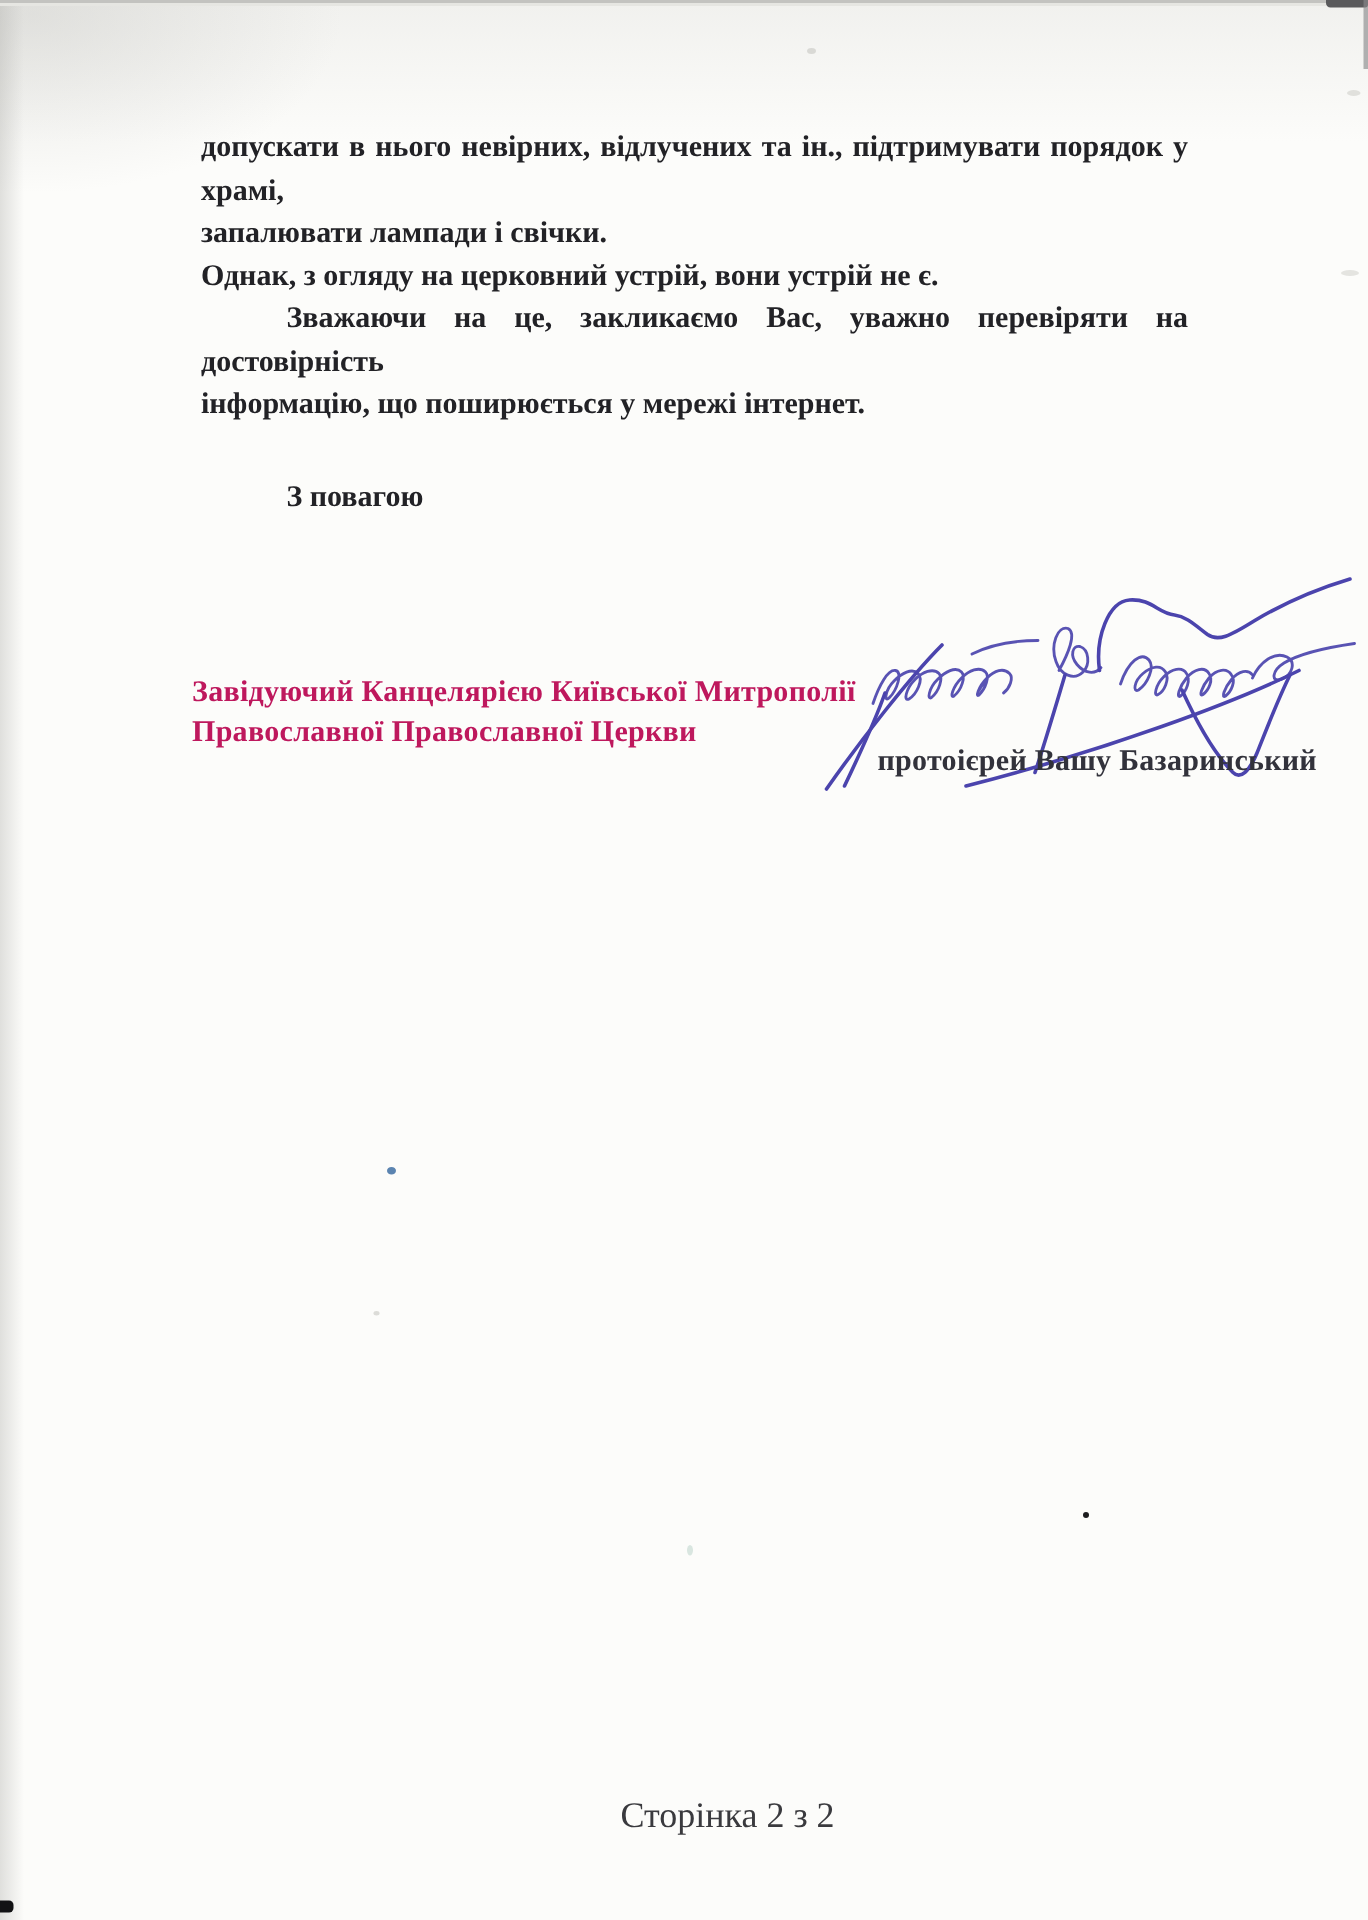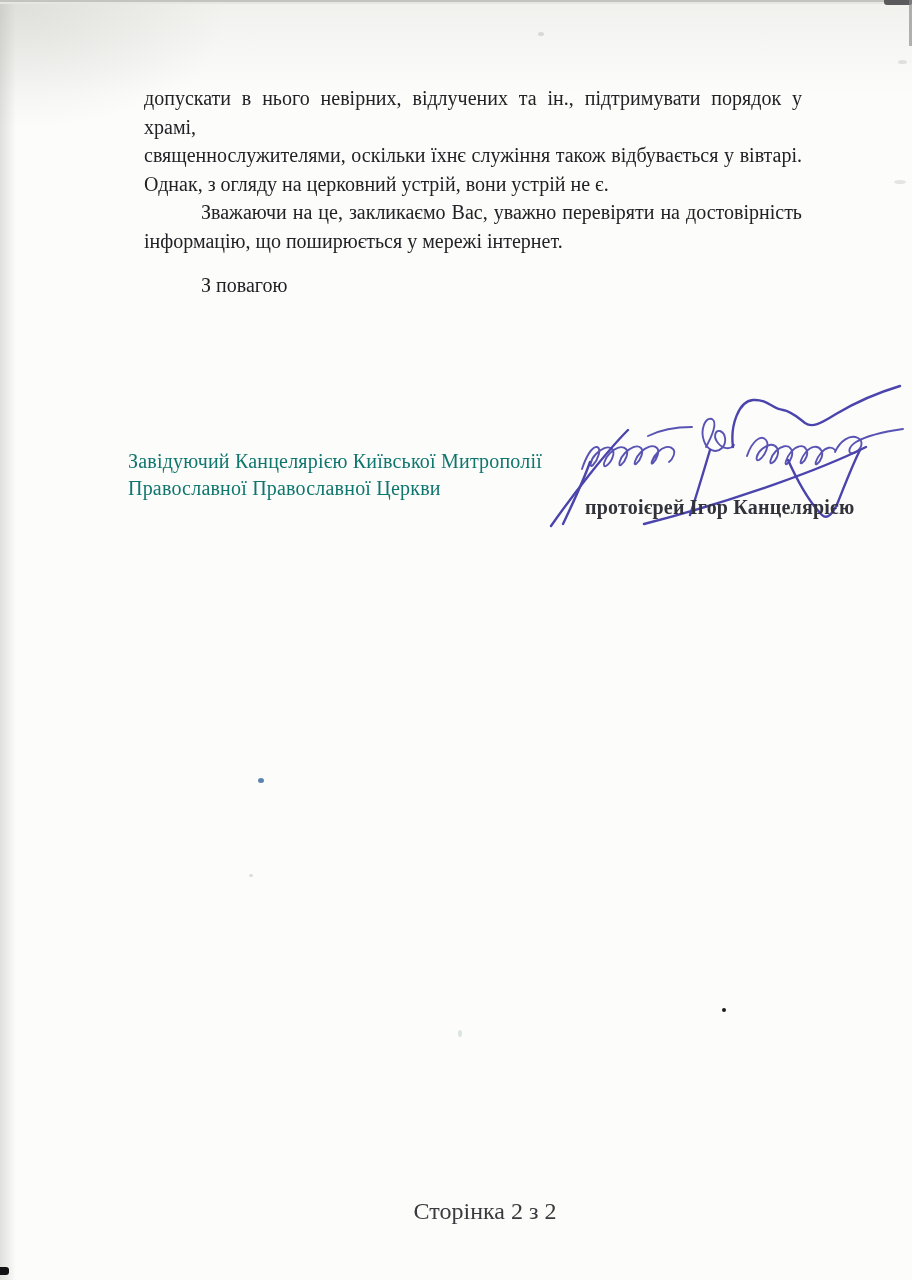--- a/index.html
+++ b/index.html
@@ -21,33 +21,33 @@
   .left-shade{position:absolute;left:0;top:0;width:16px;height:1280px;
     background:linear-gradient(to right,rgba(176,176,172,.38),rgba(176,176,172,0));}
   .top-shade{position:absolute;left:0;top:0;width:912px;height:95px;
     background:linear-gradient(to bottom,rgba(200,200,195,.22),rgba(200,200,195,0));}
   .tl-smudge{position:absolute;left:-30px;top:-20px;width:260px;height:150px;
     background:radial-gradient(ellipse at 20% 20%,rgba(190,190,186,.35),rgba(190,190,186,0) 70%);}
   .speck{position:absolute;border-radius:50%;}
 
   
   .body-text{
-    position:absolute;left:144px;top:84px;width:658px;
-    font-size:20px;line-height:28.5px;color:#222226;
+    position:absolute;left:134px;top:84px;width:658px;
+    font-size:20px;line-height:28.5px;color:#222226;font-weight:bold;
   }
   .jline{text-align:justify;text-align-last:justify;}
   .lline{text-align:left;}
   .indent{text-indent:57px;}
-  .closing{margin-top:16px;text-indent:57px;}
+  .closing{margin-top:33px;text-indent:57px;}
 
   
   .official{
     position:absolute;left:128px;top:448px;
-    font-weight:normal;font-size:20px;line-height:27px;
-    color:#0f766e;letter-spacing:.2px;
+    font-weight:bold;font-size:20px;line-height:27px;
+    color:#be185d;letter-spacing:.2px;
   }
   .printed-name{
     position:absolute;left:585px;top:496px;
     font-weight:bold;font-size:20px;color:#32323b;letter-spacing:.2px;
   }
   .signature-svg{position:absolute;left:540px;top:378px;width:372px;height:156px;}
   .signature-svg g{fill:none;stroke:#4b44ad;stroke-width:2.4;stroke-linecap:round;stroke-linejoin:round;}
   .signature-svg .thin{stroke-width:1.9;opacity:.92;}
 
   
@@ -73,21 +73,21 @@
   <div class="speck" style="left:258px;top:778px;width:6px;height:5px;background:#5b84b0;"></div>
   <div class="speck" style="left:722px;top:1008px;width:4px;height:4px;background:#1c1c1e;"></div>
   <div class="speck" style="left:458px;top:1030px;width:4px;height:7px;background:#d9e6e0;"></div>
   <div class="speck" style="left:249px;top:874px;width:4px;height:3px;background:#dcdcd8;"></div>
   <div class="speck" style="left:538px;top:32px;width:6px;height:4px;background:#d9d9d5;"></div>
   <div class="speck" style="left:898px;top:60px;width:9px;height:4px;background:#e0e0dc;"></div>
   <div class="speck" style="left:894px;top:180px;width:12px;height:4px;background:#e4e4e0;"></div>
 
   <div class="body-text">
     <div class="jline">допускати в нього невірних, відлучених та ін., підтримувати порядок у храмі,</div>
-    <div class="jline">священнослужителями, оскільки їхнє служіння також відбувається у вівтарі.</div>
+    <div class="lline">запалювати лампади і свічки.</div>
     <div class="lline">Однак, з огляду на церковний устрій, вони устрій не є.</div>
     <div class="jline indent">Зважаючи на це, закликаємо Вас, уважно перевіряти на достовірність</div>
     <div class="lline">інформацію, що поширюється у мережі інтернет.</div>
     <div class="lline closing">З повагою</div>
   </div>
 
   <div class="official">
     <div>Завідуючий Канцелярією Київської Митрополії</div>
     <div>Православної Православної Церкви</div>
   </div>
@@ -107,17 +107,17 @@
       <path d="M 733 447 C 730 425 739 401 753 400 C 768 399 772 409 783 410 C 791 411 797 417 805 423 C 812 428 820 424 836 414 C 856 402 880 392 900 386"></path>
 
       <path class="thin" d="M 747 456 C 752 441 761 434 766 440 C 770 445 765 456 759 460 C 755 462 756 454 762 449 C 768 444 774 443 777 448 C 780 453 776 461 772 463 C 769 465 770 457 776 451 C 781 446 788 444 791 449 C 794 453 791 461 787 464 C 784 466 786 458 791 452 C 796 446 803 444 806 449 C 809 453 806 460 802 463 C 799 465 801 458 806 452 C 811 446 818 445 821 450 C 824 454 821 461 817 464 C 814 466 816 459 821 453 C 826 447 832 446 835 450"></path>
       <path class="thin" d="M 835 452 C 840 441 850 434 858 438 C 864 441 862 450 854 453 C 847 455 848 447 856 442 C 866 436 882 432 903 429"></path>
 
       <path d="M 866 447 C 824 468 738 500 644 524"></path>
       <path d="M 788 460 C 798 482 810 503 822 515 C 827 520 833 514 838 502 C 844 487 852 466 860 450"></path>
     </g>
   </svg>
 
-  <div class="printed-name">протоієрей Ігор Канцелярією</div>
+  <div class="printed-name">протоієрей Вашу Базаринський</div>
 
   <div class="footer">Сторінка 2 з 2</div>
 
 </div>
 
 </body></html>

